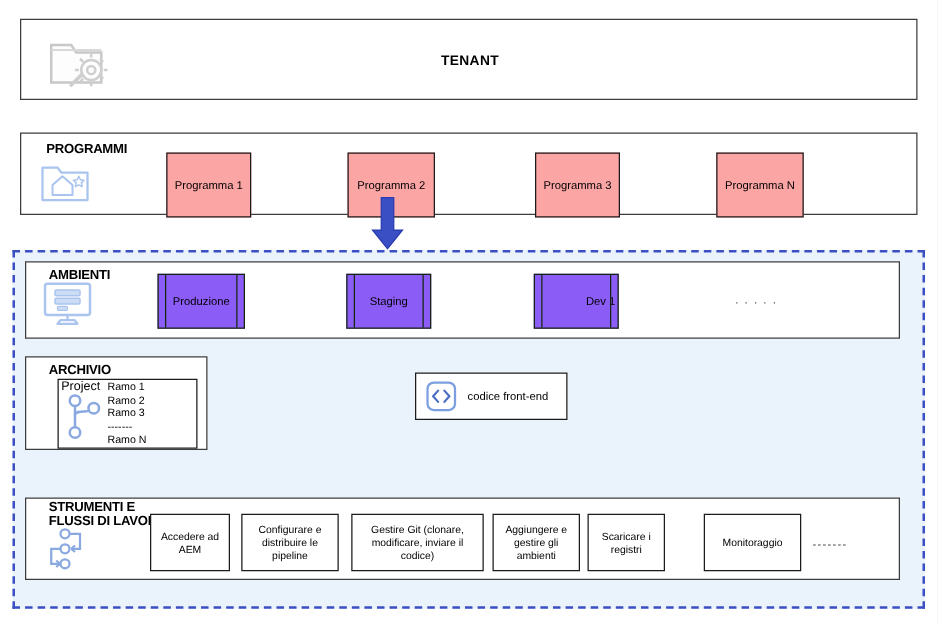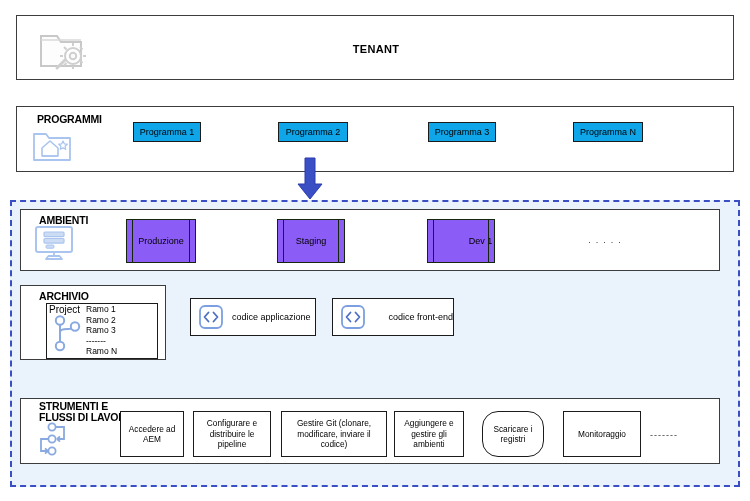--- a/index.html
+++ b/index.html
@@ -36,22 +36,22 @@
     position:absolute;left:0;top:0;width:718px;height:65px;
     display:flex;align-items:center;justify-content:center;
     font-size:11px;font-weight:bold;letter-spacing:0.3px;
   }
   .icon-box{position:absolute;}
 
   
   #programmi-section{left:16px;top:106px;width:718px;height:66px;}
   #programmi-title{left:25px;top:114px;}
   .prog-box{
-    position:absolute;top:122px;height:20px;
-    background:#0ea5e9;
+    position:absolute;top:122px;height:52px;
+    background:#fca5a5;
     border:1.5px solid #1b1b1b;
     box-sizing:border-box;
     display:flex;align-items:center;justify-content:center;
     font-size:9px;
   }
 
   
   #flow-arrow{
     position:absolute;left:296px;top:158px;width:28px;height:42px;
   }
@@ -214,31 +214,22 @@
     </svg>
   </div>
   <div id="branch-list">
     <div>Ramo 1</div>
     <div>Ramo 2</div>
     <div>Ramo 3</div>
     <div>-------</div>
     <div>Ramo N</div>
   </div>
 
-  <div class="codebox" style="left:190px;width:126px;">
-    <span>
-      <svg width="26" height="26" viewBox="0 0 26 26">
-        <rect x="2" y="2" width="22" height="22" rx="5" fill="#ffffff" stroke="#7b9fe0" stroke-width="1.8"></rect>
-        <path d="M10.5 8.5 L6.5 13 L10.5 17.5 M15.5 8.5 L19.5 13 L15.5 17.5" fill="none" stroke="#4c6fc4" stroke-width="1.8" stroke-linecap="round" stroke-linejoin="round"></path>
-      </svg>
-    </span>
-    <span>codice applicazione</span>
-  </div>
-
-  <div class="codebox" style="left:332px;width:122px;justify-content:space-between;">
+
+  <div class="codebox" style="left:332px;width:122px;">
     <span>
       <svg width="26" height="26" viewBox="0 0 26 26">
         <rect x="2" y="2" width="22" height="22" rx="5" fill="#ffffff" stroke="#7b9fe0" stroke-width="1.8"></rect>
         <path d="M10.5 8.5 L6.5 13 L10.5 17.5 M15.5 8.5 L19.5 13 L15.5 17.5" fill="none" stroke="#4c6fc4" stroke-width="1.8" stroke-linecap="round" stroke-linejoin="round"></path>
       </svg>
     </span>
     <span>codice front-end</span>
   </div>
 
   <div class="sec" id="strumenti-section"></div>
@@ -263,21 +254,21 @@
   </div>
   <div class="tool-box" style="left:193px;width:78px;">
     <span>Configurare e distribuire le pipeline</span>
   </div>
   <div class="tool-box" style="left:281px;width:106px;">
     <span>Gestire Git (clonare, modificare, inviare il codice)</span>
   </div>
   <div class="tool-box" style="left:394px;width:70px;">
     <span>Aggiungere e gestire gli ambienti</span>
   </div>
-  <div class="tool-box" style="left:482px;width:62px;border-radius:16px;">
+  <div class="tool-box" style="left:470px;width:62px;">
     <span>Scaricare i registri</span>
   </div>
   <div class="tool-box" style="left:563px;width:78px;">
     <span>Monitoraggio</span>
   </div>
   <div class="ellipsis" style="left:650px;top:430px;">-------</div>
 
 </div>
 
 </body></html>

